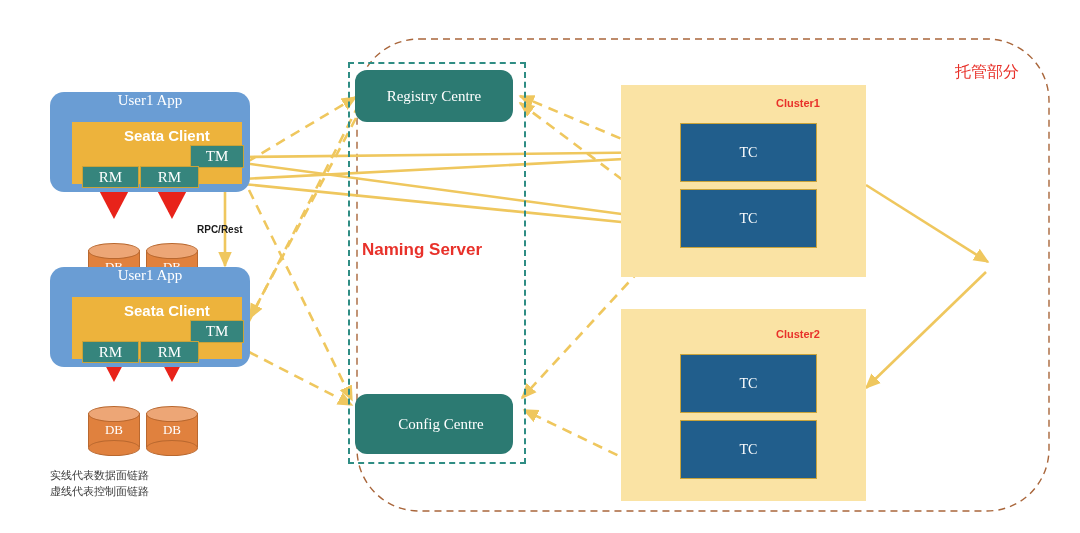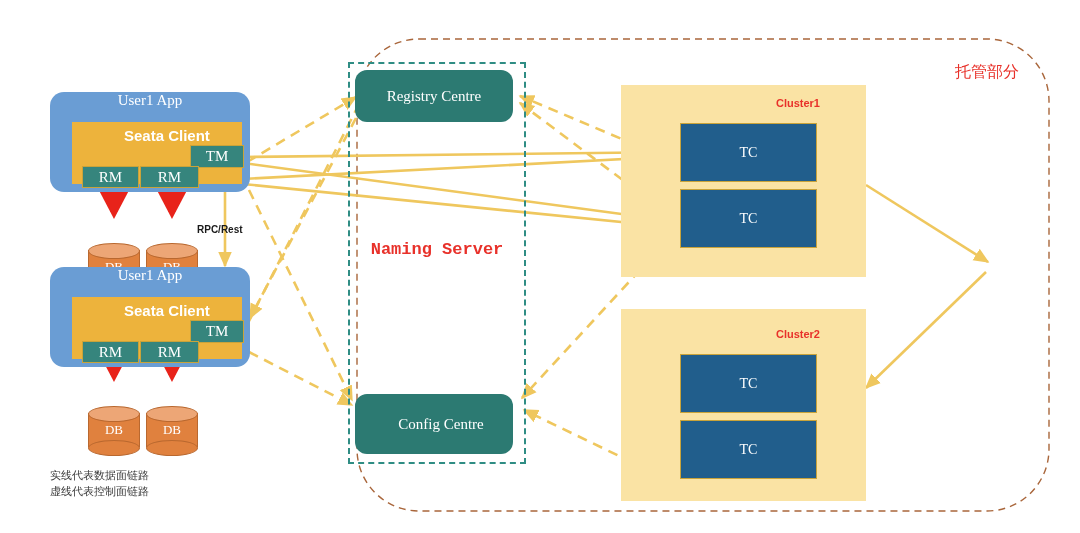--- a/index.html
+++ b/index.html
@@ -162,21 +162,21 @@
     <div class="body" style="top:7px;height:34px;"></div>
     <div class="top" style="height:14px;"></div>
     <div class="bot" style="top:34px;height:14px;"></div>
     <div class="lab" style="top:16px;font-size:13px;">DB</div>
   </div>
 
   <div class="node naming-box" style="left:348px;top:62px;width:178px;height:402px;"></div>
 
   <div class="node centre" style="left:355px;top:70px;width:158px;height:52px;">Registry  Centre</div>
 
-  <div class="naming-label" style="left:348px;top:240px;width:178px;font-family:Liberation Mono, monospace;">Naming Server</div>
+  <div class="naming-label" style="left:333px;top:240px;width:178px;">Naming Server</div>
 
   <div class="node centre" style="left:355px;top:394px;width:158px;height:60px;padding-left:14px;">Config Centre</div>
 
   <div class="node cluster" style="left:621px;top:85px;width:245px;height:192px;">
     <div class="cluster-title" style="top:12px;">Cluster1</div>
     <div class="tc" style="left:59px;top:38px;width:135px;height:57px;">TC</div>
     <div class="tc" style="left:59px;top:104px;width:135px;height:57px;">TC</div>
   </div>
 
   <div class="node cluster" style="left:621px;top:309px;width:245px;height:192px;">

